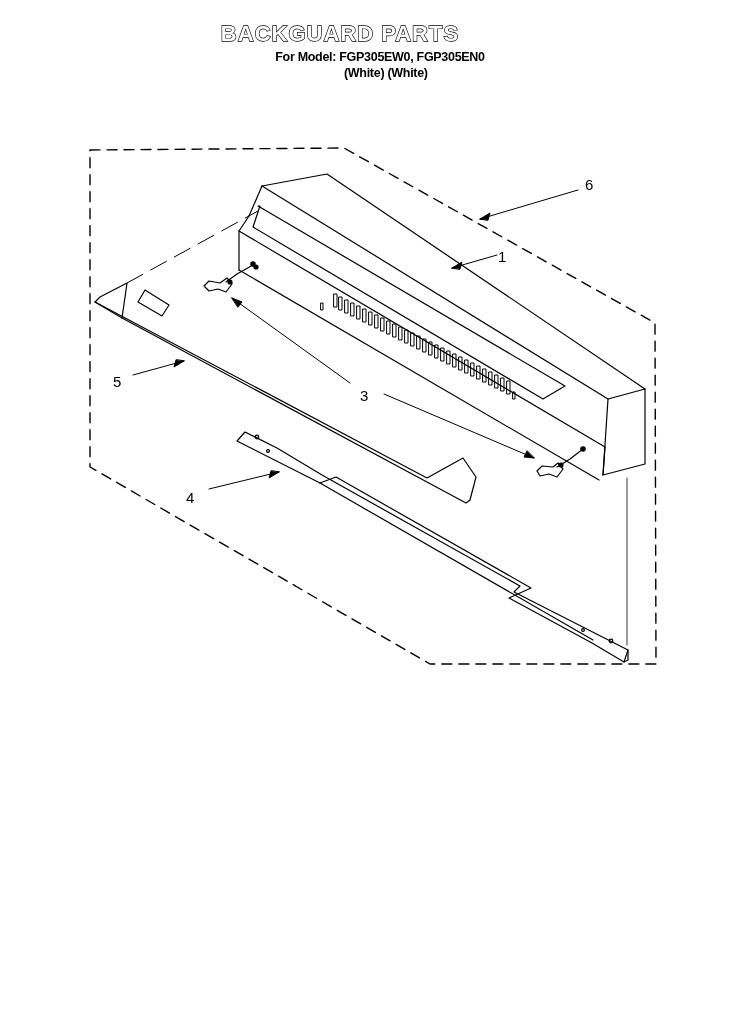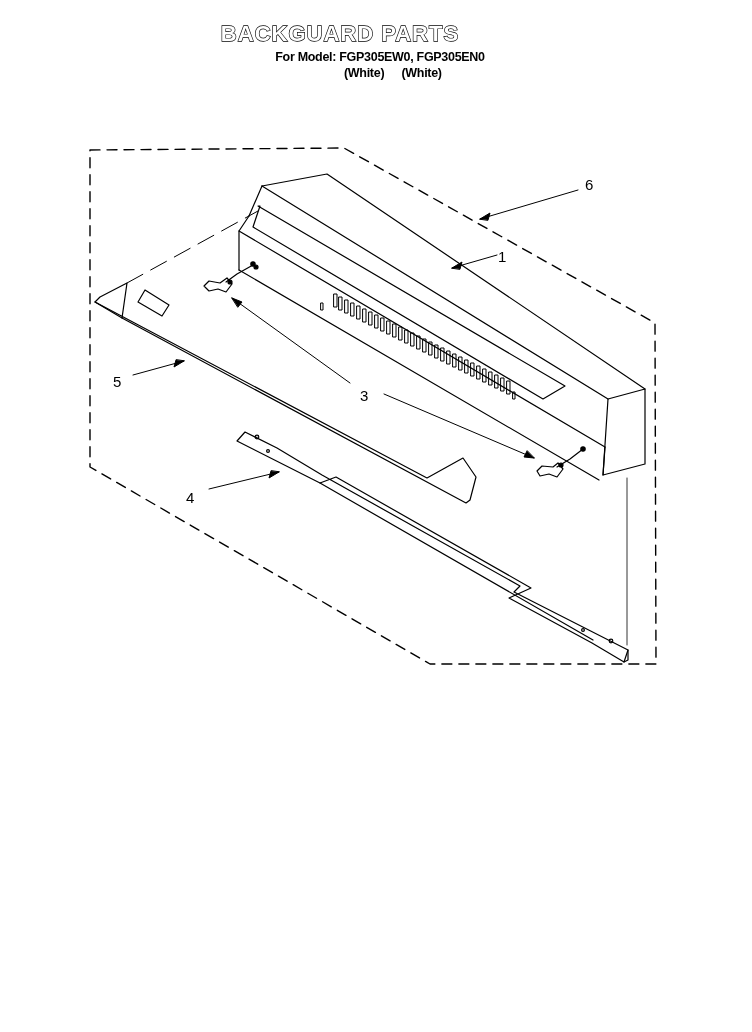--- a/index.html
+++ b/index.html
@@ -11,21 +11,21 @@
   }
   .subtitle {
     position: absolute; left: 0; width: 752px; top: 50px; text-align: center;
     font-family: "Liberation Sans", sans-serif; font-weight: bold; font-size: 12.5px; letter-spacing: -0.3px;
     padding-left: 4px;
   }
   .variants {
     position: absolute; top: 66px; left: 344px;
     font-family: "Liberation Sans", sans-serif; font-weight: bold; font-size: 12.5px; letter-spacing: -0.3px;
   }
-  .variants span { margin-right: 14px; }
+  .variants span { }
   svg.diagram { position: absolute; left: 0; top: 0; }
   .callout {
     font-family: "Liberation Sans", sans-serif; font-size: 15px; font-weight: normal; fill: #000;
   }
 </style>
 </head>
 <body>
 
 <div class="title">BACKGUARD PARTS</div>
 <div class="subtitle">For Model: FGP305EW0, FGP305EN0</div>

